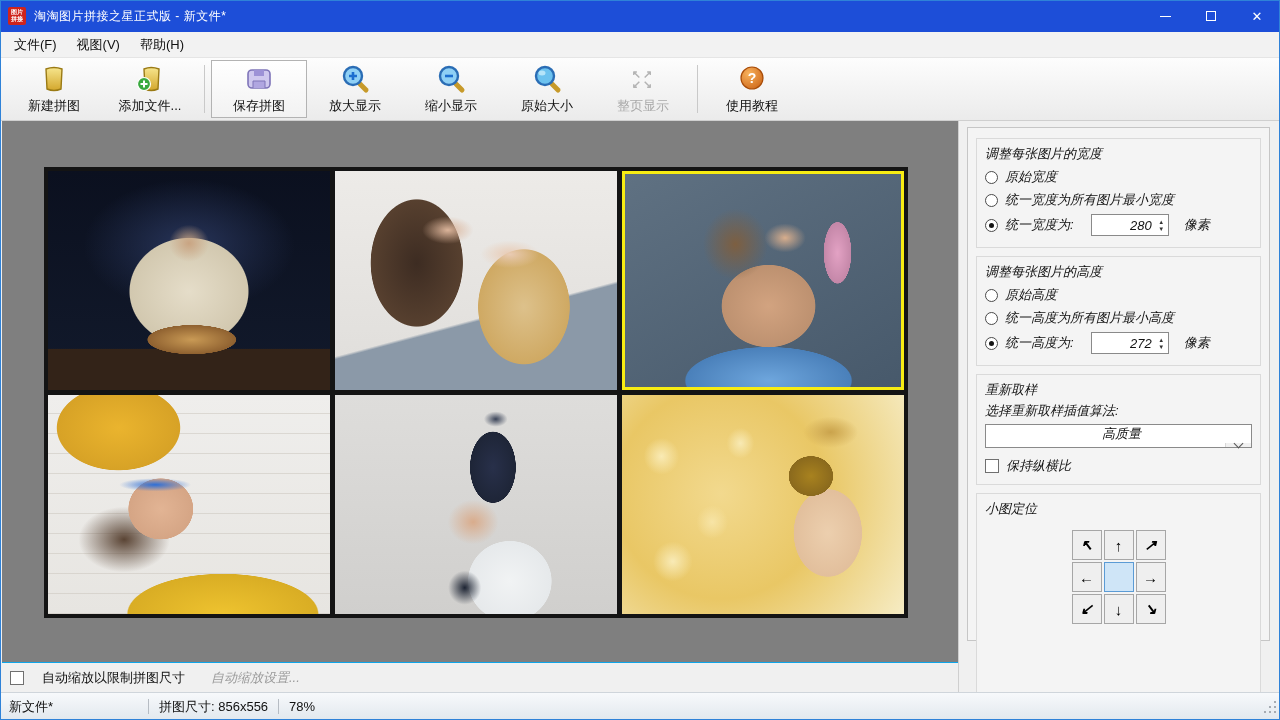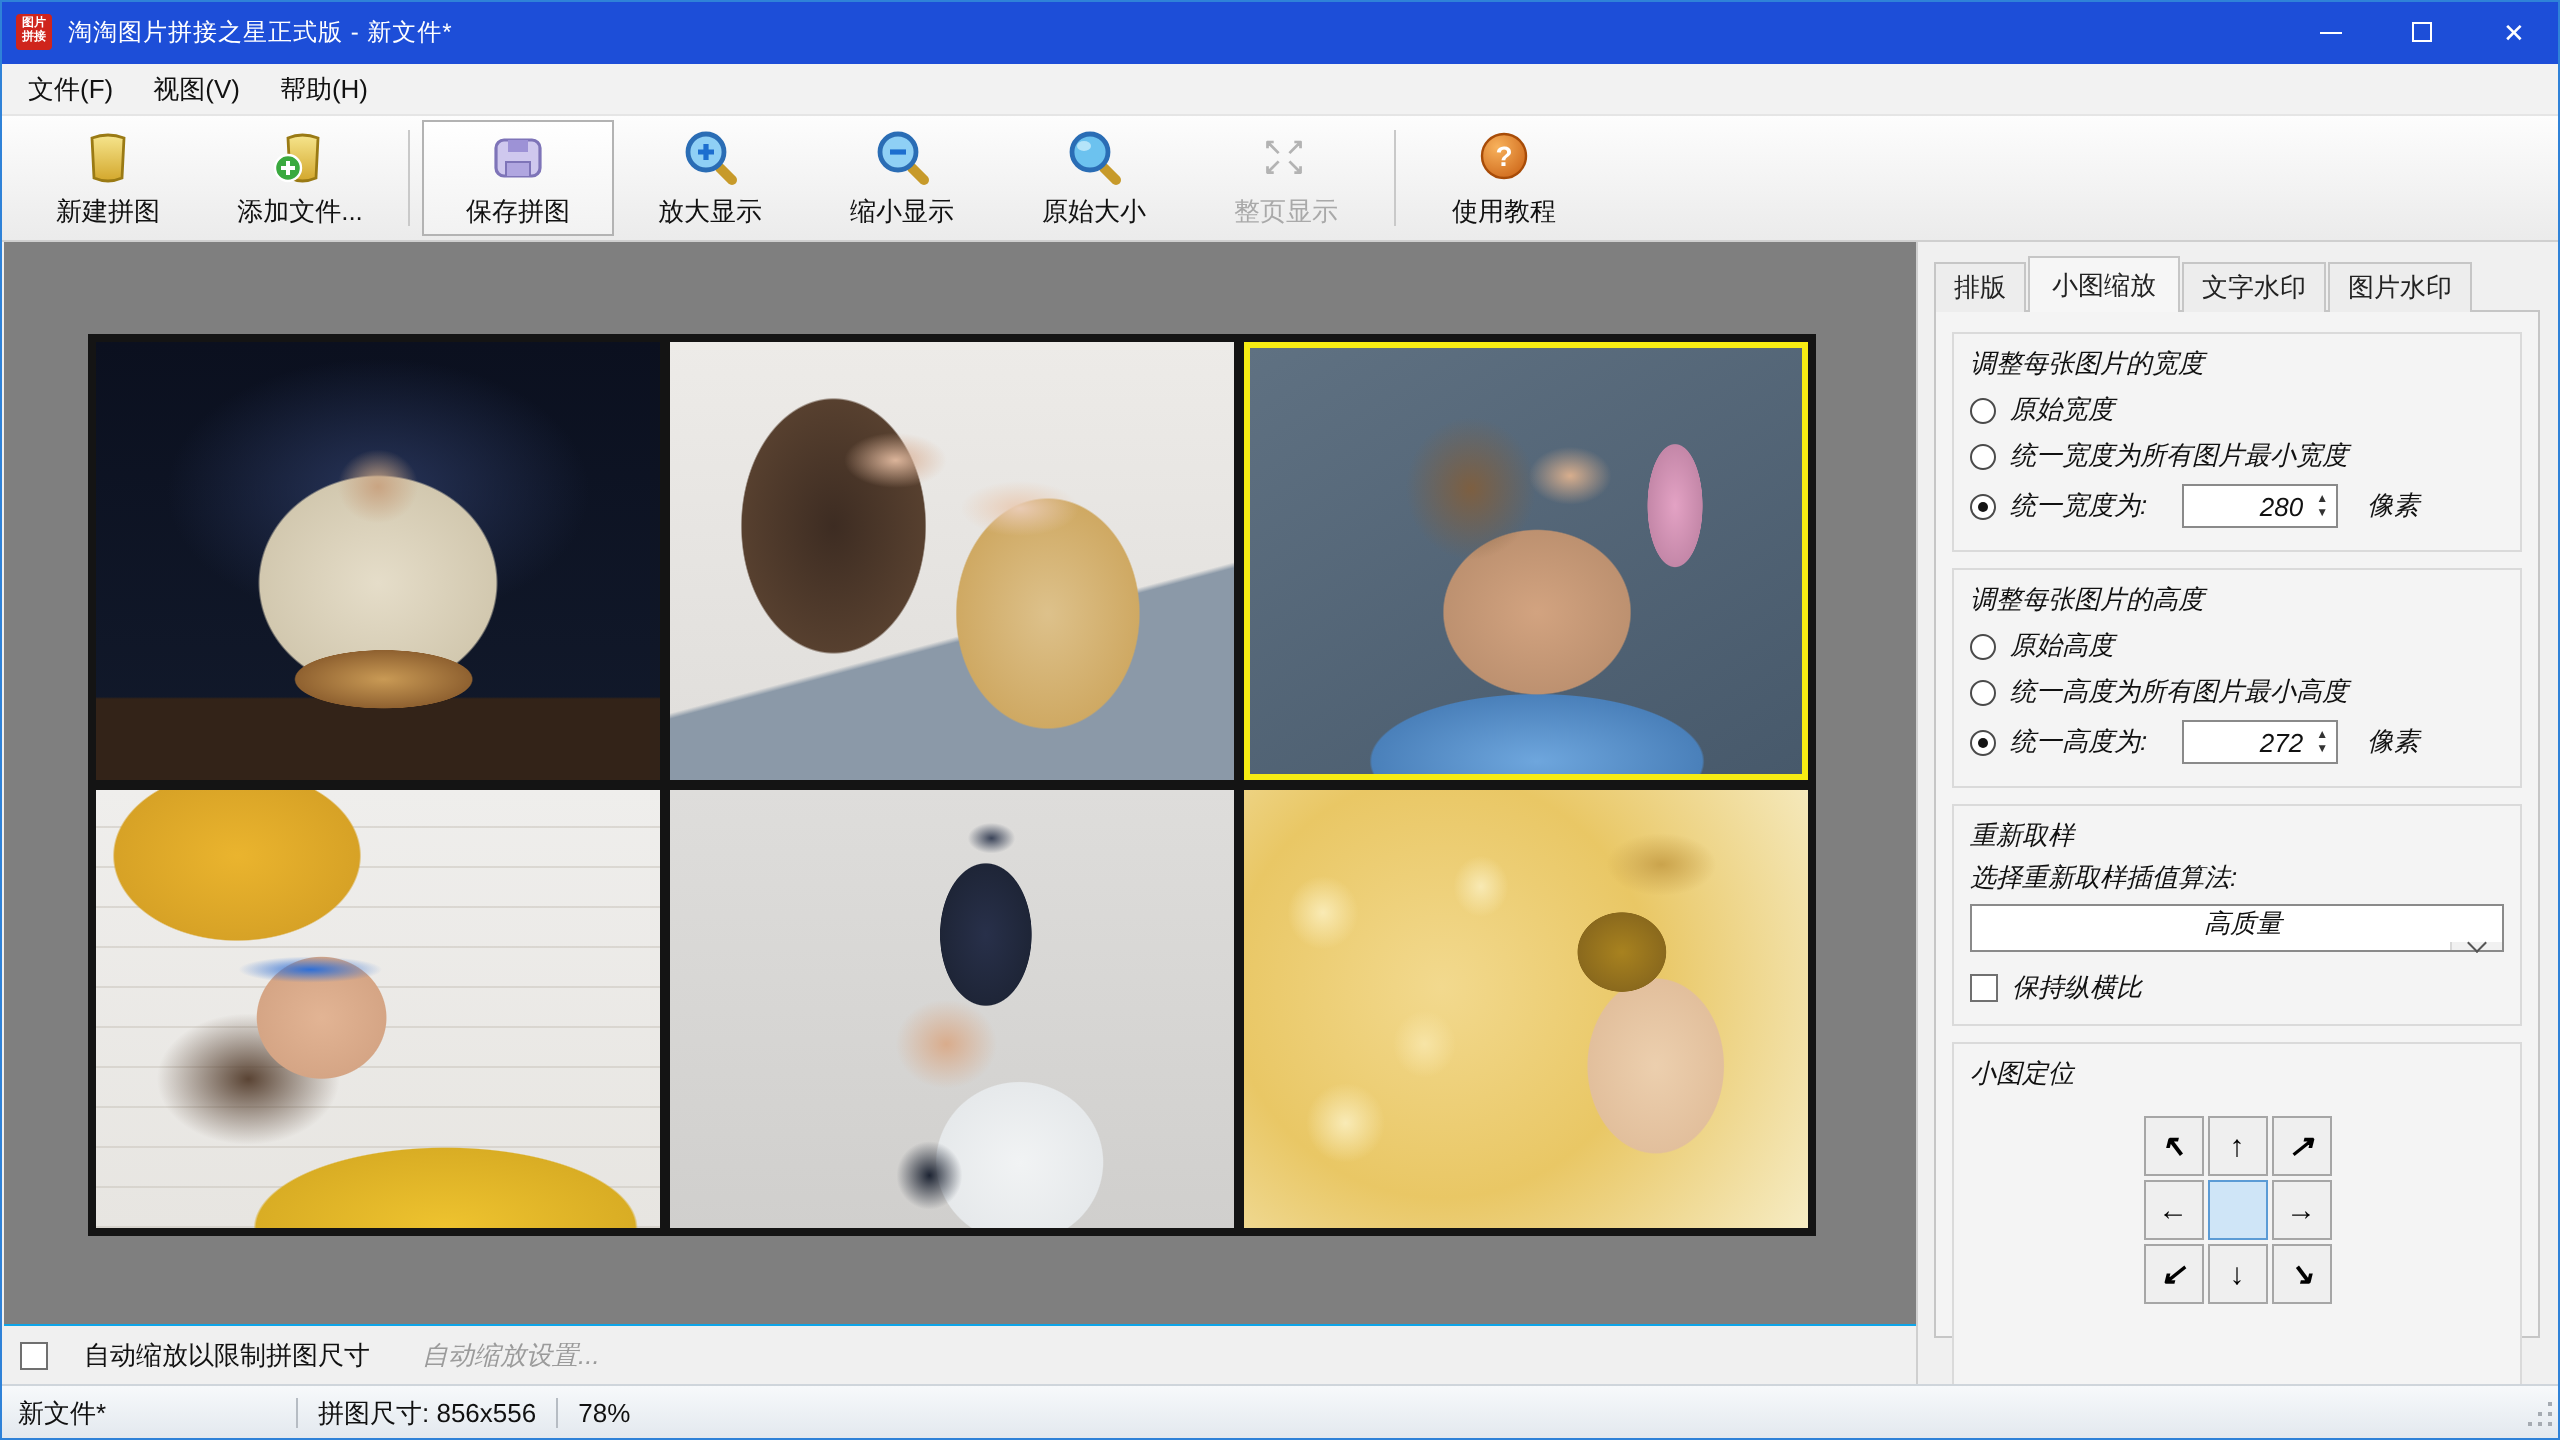--- a/index.html
+++ b/index.html
@@ -270,26 +270,20 @@
   </div>
 </div>
 
 <div class="scale-row">
   <span class="checkbox"></span>
   <span>自动缩放以限制拼图尺寸</span>
   <span class="link-disabled">自动缩放设置...</span>
 </div>
 
 <div class="panel">
-  <div class="tabs">
-    <div class="tab">排版</div>
-    <div class="tab active">小图缩放</div>
-    <div class="tab">文字水印</div>
-    <div class="tab">图片水印</div>
-  </div>
   <div class="tab-page">
 
     <div class="group">
       <div class="group-title">调整每张图片的宽度</div>
       <div class="radio-row">
         <span class="radio"></span>
         <span>原始宽度</span>
       </div>
       <div class="radio-row">
         <span class="radio"></span>

